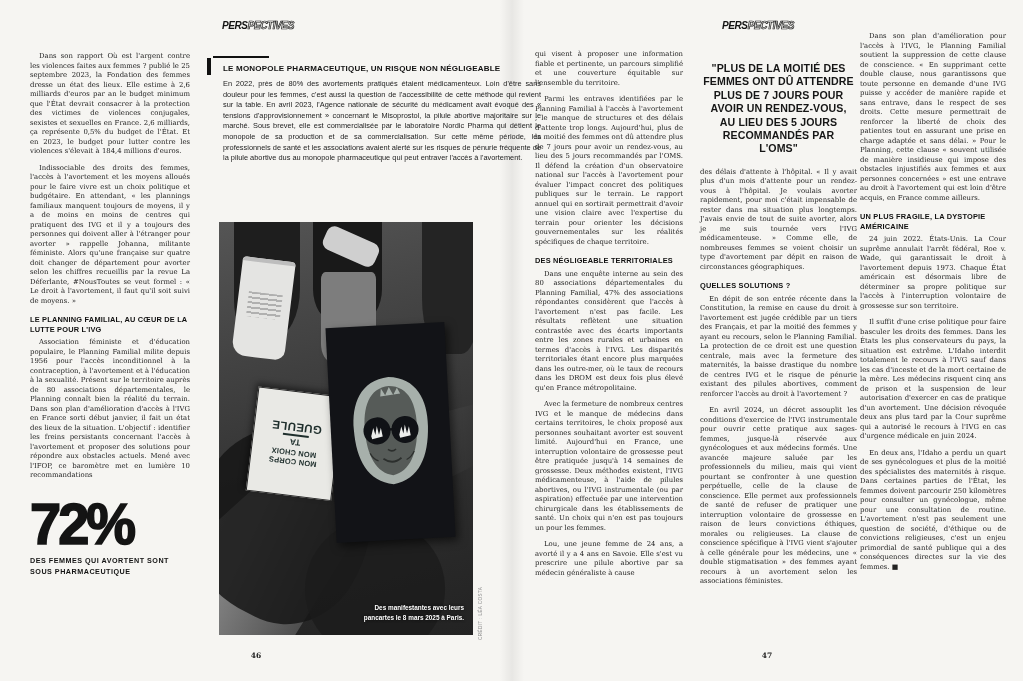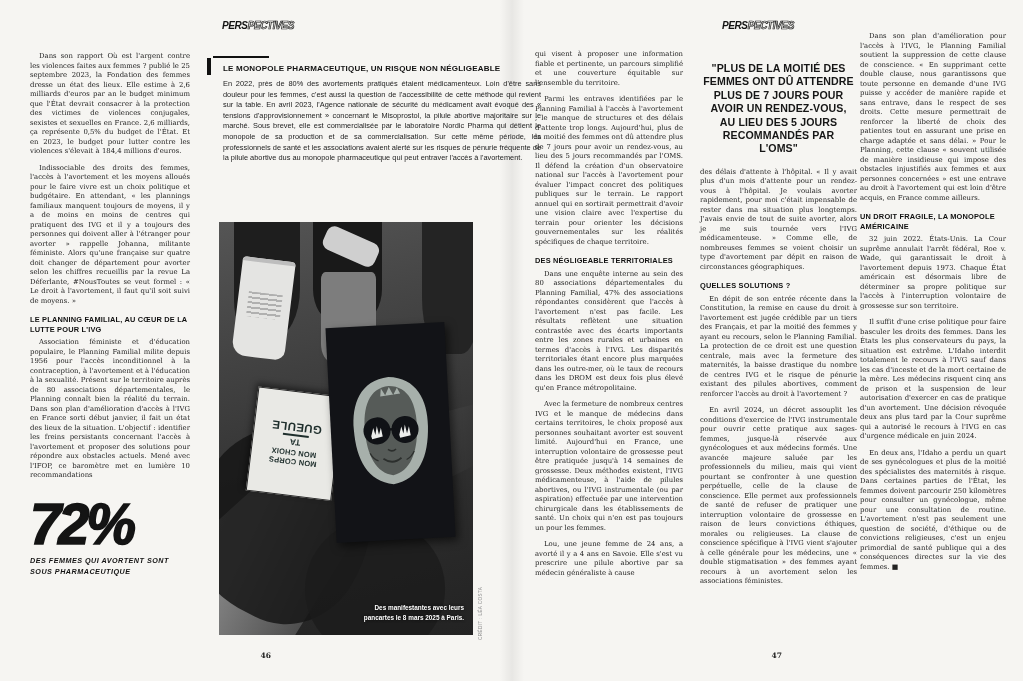--- a/index.html
+++ b/index.html
@@ -19,21 +19,21 @@
     font-family:"DejaVu Serif","Liberation Serif",serif;color:#222;hyphens:auto;}
   .body.noindent{text-indent:0;}
   .colhead{margin:9px 0 4px 0;font-family:"Liberation Sans",sans-serif;font-weight:bold;
     font-size:7.4px;line-height:9.5px;letter-spacing:0.2px;color:#111;}
   
   .c1{left:30px;width:160px;}
   .cA{left:535px;width:148px;top:50px;}
   .cB{left:700px;width:157px;top:56px;}
   .cC{left:860px;width:146px;top:32px;}
   
-  .stat{margin-top:16px;font-style:italic;}
+  .stat{margin-top:16px;}
   .stat-value{font-family:"Liberation Sans","DejaVu Sans",sans-serif;font-weight:900;font-size:56px;
     line-height:52px;letter-spacing:-3px;color:#141414;-webkit-text-stroke:1.6px #141414;transform:scaleY(1.04);transform-origin:left top;}
   .stat-label{margin-top:6px;font-family:"Liberation Sans",sans-serif;font-weight:bold;font-size:7.2px;
     line-height:11px;letter-spacing:0.5px;color:#141414;width:150px;}
   
   .sidebar{position:absolute;left:213px;top:56px;width:318px;padding:6px 4px 4px 10px;}
   .corner{position:absolute;left:0;top:0;width:56px;height:18px;border-top:2px solid #111;}
   .corner::after{content:"";position:absolute;left:-6px;top:0px;width:4px;height:17px;background:#111;}
   .sidebar-head{margin:2px 0 6px 0;font-family:"Liberation Sans",sans-serif;font-weight:bold;
     font-size:8px;letter-spacing:0.2px;color:#111;}
@@ -78,21 +78,21 @@
   .placard{position:absolute;left:44%;top:25%;width:47%;height:52%;background:#121317;
     transform:rotate(-3deg);box-shadow:3px 4px 8px rgba(0,0,0,.55);display:flex;align-items:center;justify-content:center;}
   .placard svg{width:84%;height:84%;}
   
   .caption{position:absolute;right:9px;bottom:12px;width:112px;text-align:right;color:#fff;
     font-family:"Liberation Sans",sans-serif;font-weight:bold;font-size:6.4px;line-height:10px;z-index:6;
     text-shadow:0 0 3px rgba(0,0,0,.8);}
   .credit{position:absolute;left:478px;top:556px;height:84px;writing-mode:vertical-rl;transform:rotate(180deg);
     font-family:"Liberation Sans",sans-serif;font-size:4.6px;letter-spacing:0.4px;color:#8d8d8d;white-space:nowrap;}
   
-  .pagenum{position:absolute;top:651px;width:30px;text-align:right;
+  .pagenum{position:absolute;top:651px;width:30px;text-align:center;
     font-family:"DejaVu Serif",serif;font-weight:bold;font-size:7.5px;color:#222;}
   .pn-left{left:241px;}
   .pn-right{left:752px;}
 </style>
 </head>
 <body>
 
 <div class="spread">
   <div class="spine"></div>
 
@@ -171,20 +171,20 @@
   <div class="col cB">
     <div class="pullquote">"PLUS DE LA MOITIÉ DES FEMMES ONT DÛ ATTENDRE PLUS DE 7 JOURS POUR AVOIR UN RENDEZ-VOUS, AU LIEU DES 5 JOURS RECOMMANDÉS PAR L'OMS"</div>
     <p class="body noindent">des délais d'attente à l'hôpital. « Il y avait plus d'un mois d'attente pour un rendez-vous à l'hôpital. Je voulais avorter rapidement, pour moi c'était impensable de rester dans ma situation plus longtemps. J'avais envie de tout de suite avorter, alors je me suis tournée vers l'IVG médicamenteuse. » Comme elle, de nombreuses femmes se voient choisir un type d'avortement par dépit en raison de circonstances géographiques.</p>
     <h3 class="colhead">QUELLES SOLUTIONS ?</h3>
     <p class="body">En dépit de son entrée récente dans la Constitution, la remise en cause du droit à l'avortement est jugée crédible par un tiers des Français, et par la moitié des femmes y ayant eu recours, selon le Planning Familial. La protection de ce droit est une question centrale, mais avec la fermeture des maternités, la baisse drastique du nombre de centres IVG et le risque de pénurie existant des pilules abortives, comment renforcer l'accès au droit à l'avortement ?</p>
     <p class="body">En avril 2024, un décret assouplit les conditions d'exercice de l'IVG instrumentale pour ouvrir cette pratique aux sages-femmes, jusque-là réservée aux gynécologues et aux médecins formés. Une avancée majeure saluée par les professionnels du milieu, mais qui vient pourtant se confronter à une question perpétuelle, celle de la clause de conscience. Elle permet aux professionnels de santé de refuser de pratiquer une interruption volontaire de grossesse en raison de leurs convictions éthiques, morales ou religieuses. La clause de conscience spécifique à l'IVG vient s'ajouter à celle générale pour les médecins, une « double stigmatisation » des femmes ayant recours à un avortement selon les associations féministes.</p>
   </div>
 
   <div class="col cC">
     <p class="body">Dans son plan d'amélioration pour l'accès à l'IVG, le Planning Familial soutient la suppression de cette clause de conscience. « En supprimant cette double clause, nous garantissons que toute personne en demande d'une IVG puisse y accéder de manière rapide et sans entrave, dans le respect de ses droits. Cette mesure permettrait de renforcer la liberté de choix des patientes tout en assurant une prise en charge adaptée et sans délai. » Pour le Planning, cette clause « souvent utilisée de manière insidieuse qui impose des obstacles injustifiés aux femmes et aux personnes concernées » est une entrave au droit à l'avortement qui est loin d'être acquis, en France comme ailleurs.</p>
-    <h3 class="colhead">UN DROIT FRAGILE, LA MONOPOLE AMÉRICAINE</h3>
-    <p class="body">32 juin 2022. États-Unis. La Cour suprême annulait l'arrêt fédéral, Roe v. Wade, qui garantissait le droit à l'avortement depuis 1973. Chaque État américain est désormais libre de déterminer sa propre politique sur l'accès à l'interruption volontaire de grossesse sur son territoire.</p>
+    <h3 class="colhead">UN PLUS FRAGILE, LA DYSTOPIE AMÉRICAINE</h3>
+    <p class="body">24 juin 2022. États-Unis. La Cour suprême annulait l'arrêt fédéral, Roe v. Wade, qui garantissait le droit à l'avortement depuis 1973. Chaque État américain est désormais libre de déterminer sa propre politique sur l'accès à l'interruption volontaire de grossesse sur son territoire.</p>
     <p class="body">Il suffit d'une crise politique pour faire basculer les droits des femmes. Dans les États les plus conservateurs du pays, la situation est extrême. L'Idaho interdit totalement le recours à l'IVG sauf dans les cas d'inceste et de la mort certaine de la mère. Les médecins risquent cinq ans de prison et la suspension de leur autorisation d'exercer en cas de pratique d'un avortement. Une décision révoquée deux ans plus tard par la Cour suprême qui a autorisé le recours à l'IVG en cas d'urgence médicale en juin 2024.</p>
     <p class="body">En deux ans, l'Idaho a perdu un quart de ses gynécologues et plus de la moitié des spécialistes des maternités à risque. Dans certaines parties de l'État, les femmes doivent parcourir 250 kilomètres pour consulter un gynécologue, même pour une consultation de routine. L'avortement n'est pas seulement une question de société, d'éthique ou de convictions religieuses, c'est un enjeu primordial de santé publique qui a des conséquences directes sur la vie des femmes. ■</p>
   </div>
 
   <div class="pagenum pn-right">47</div>
 </div>
 
 </body></html>

